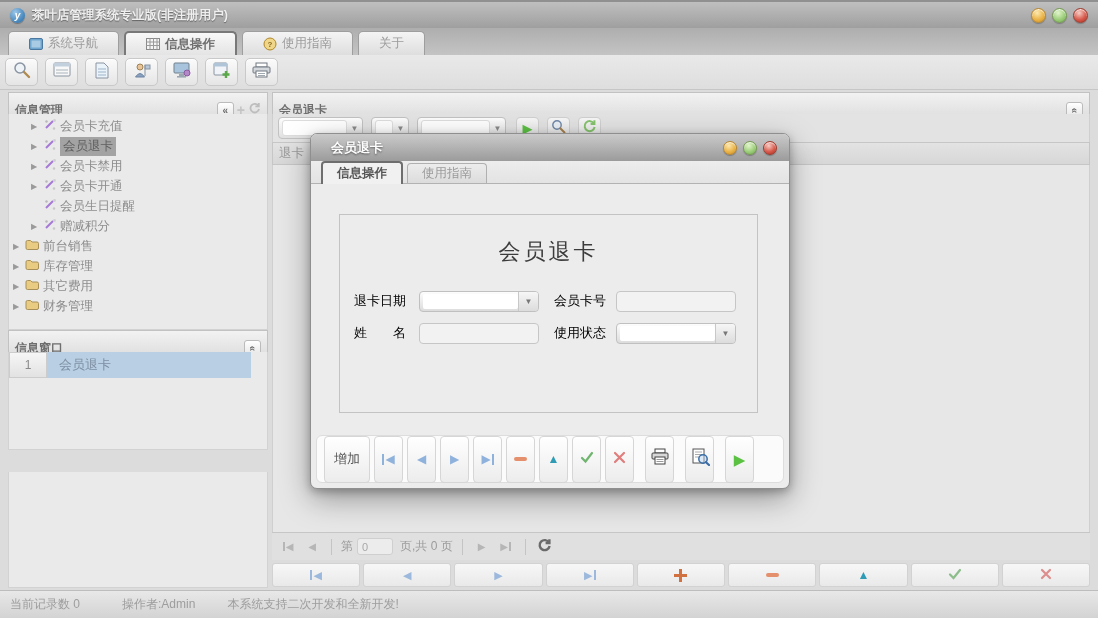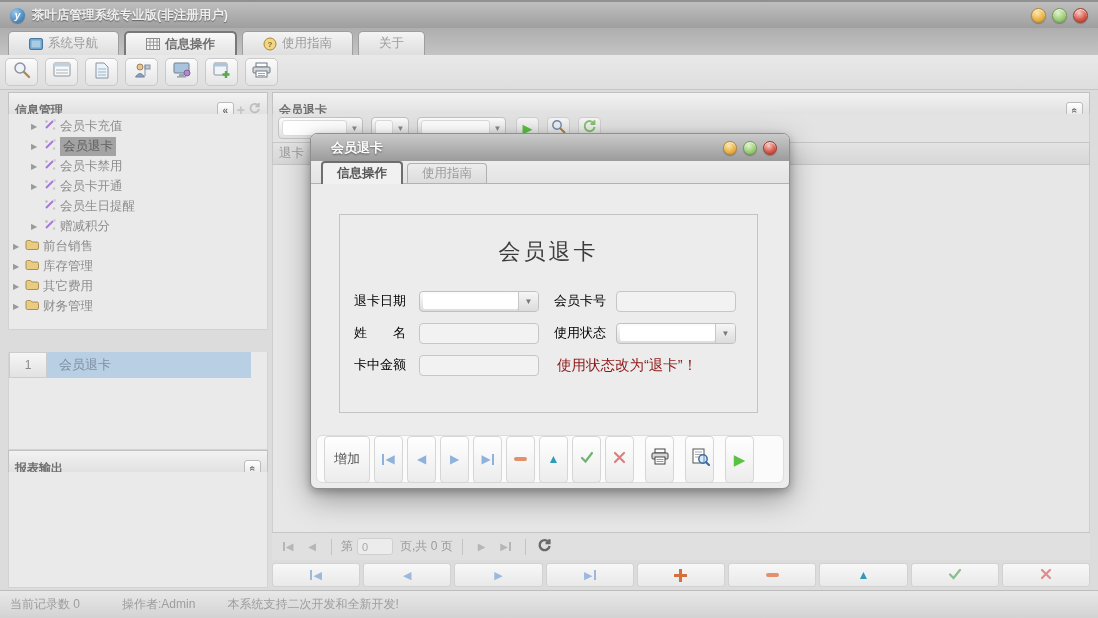--- a/index.html
+++ b/index.html
@@ -353,33 +353,33 @@
     </div>
     <div class="trow indent-root">
       <span class="texp">▶</span>
       <span><svg width="14" height="11">
             <path d="M1 3 q0 -1.5 1.5 -1.5 h3 l1.5 1.5 h5 q1.5 0 1.5 1.5 v4.5 q0 1.5 -1.5 1.5 h-9.5 q-1.5 0 -1.5 -1.5 z" fill="#e9cb82" stroke="#a89058"></path>
           </svg></span>
       <span>财务管理</span>
     </div>
   </div>
 
+  <div class="panel-h" style="top:330px; left:8px; width:260px;">
+    <span>信息窗口</span>
+    <span class="ph-btn" style="margin-left:auto;">
+        <span class="chev-up">«</span>
+      </span>
+  </div>
   <div class="iw-body">
     <div class="iw-row">
       <span class="iw-idx">1</span>
       <span class="iw-label">会员退卡</span>
     </div>
   </div>
 
-  <div class="panel-h" style="top:450px; left:8px; width:260px;">
-    <span>报表输出</span>
-    <span class="ph-btn" style="margin-left:auto;">
-        <span class="chev-up">«</span>
-      </span>
-  </div>
   <div class="report-body"></div>
 
   <div class="panel-h" style="top:92px; left:272px; width:818px;">
     <span>会员退卡</span>
     <span class="ph-btn" style="margin-left:auto;">
         <span class="chev-up">«</span>
       </span>
   </div>
   <div class="ctoolbar">
     <div class="mcombo" style="width:85px;">
@@ -519,26 +519,20 @@
         <div class="frow" style="left:14px; top:107px;">
           <span class="flabel">姓　　名</span>
           <span style="width:3px;"></span>
           <input class="finput" value="" style="">
           <span class="flabel col2" style="width:62px;">使用状态</span>
           <div class="fcombo">
             <span class="fld"></span>
             <span class="arr">▼</span>
           </div>
         </div>
-        <div class="frow" style="left:14px; top:139px;">
-          <span class="flabel">卡中金额</span>
-          <span style="width:3px;"></span>
-          <input class="finput" value="" style="">
-          <span class="note col2" style="margin-left:18px;">使用状态改为“退卡”！</span>
-        </div>
       </div>
     </div>
     <div class="dtoolbar">
       <div class="dbtn add">
           <span>增加</span>
         </div>
       <div class="dbtn">
           <span class="dbar"></span>
           <span class="dtri">◀</span>
         </div>

